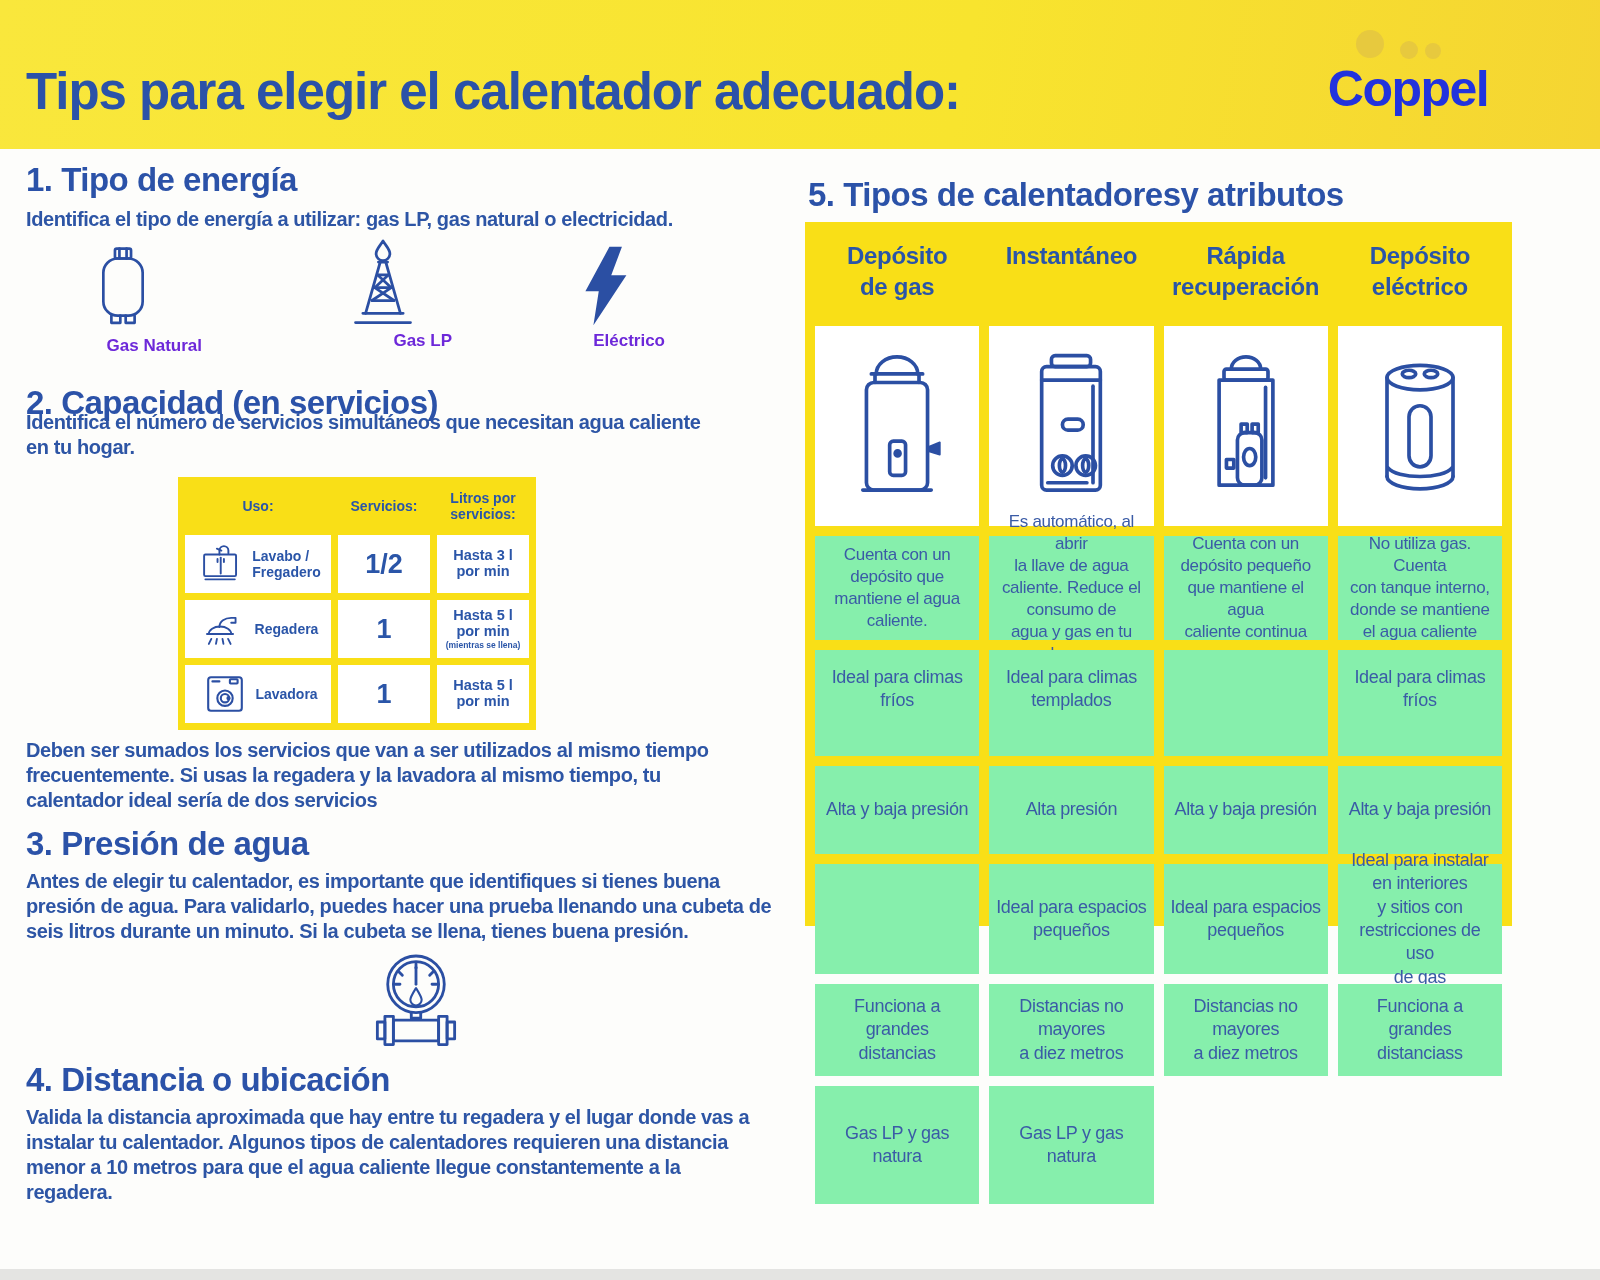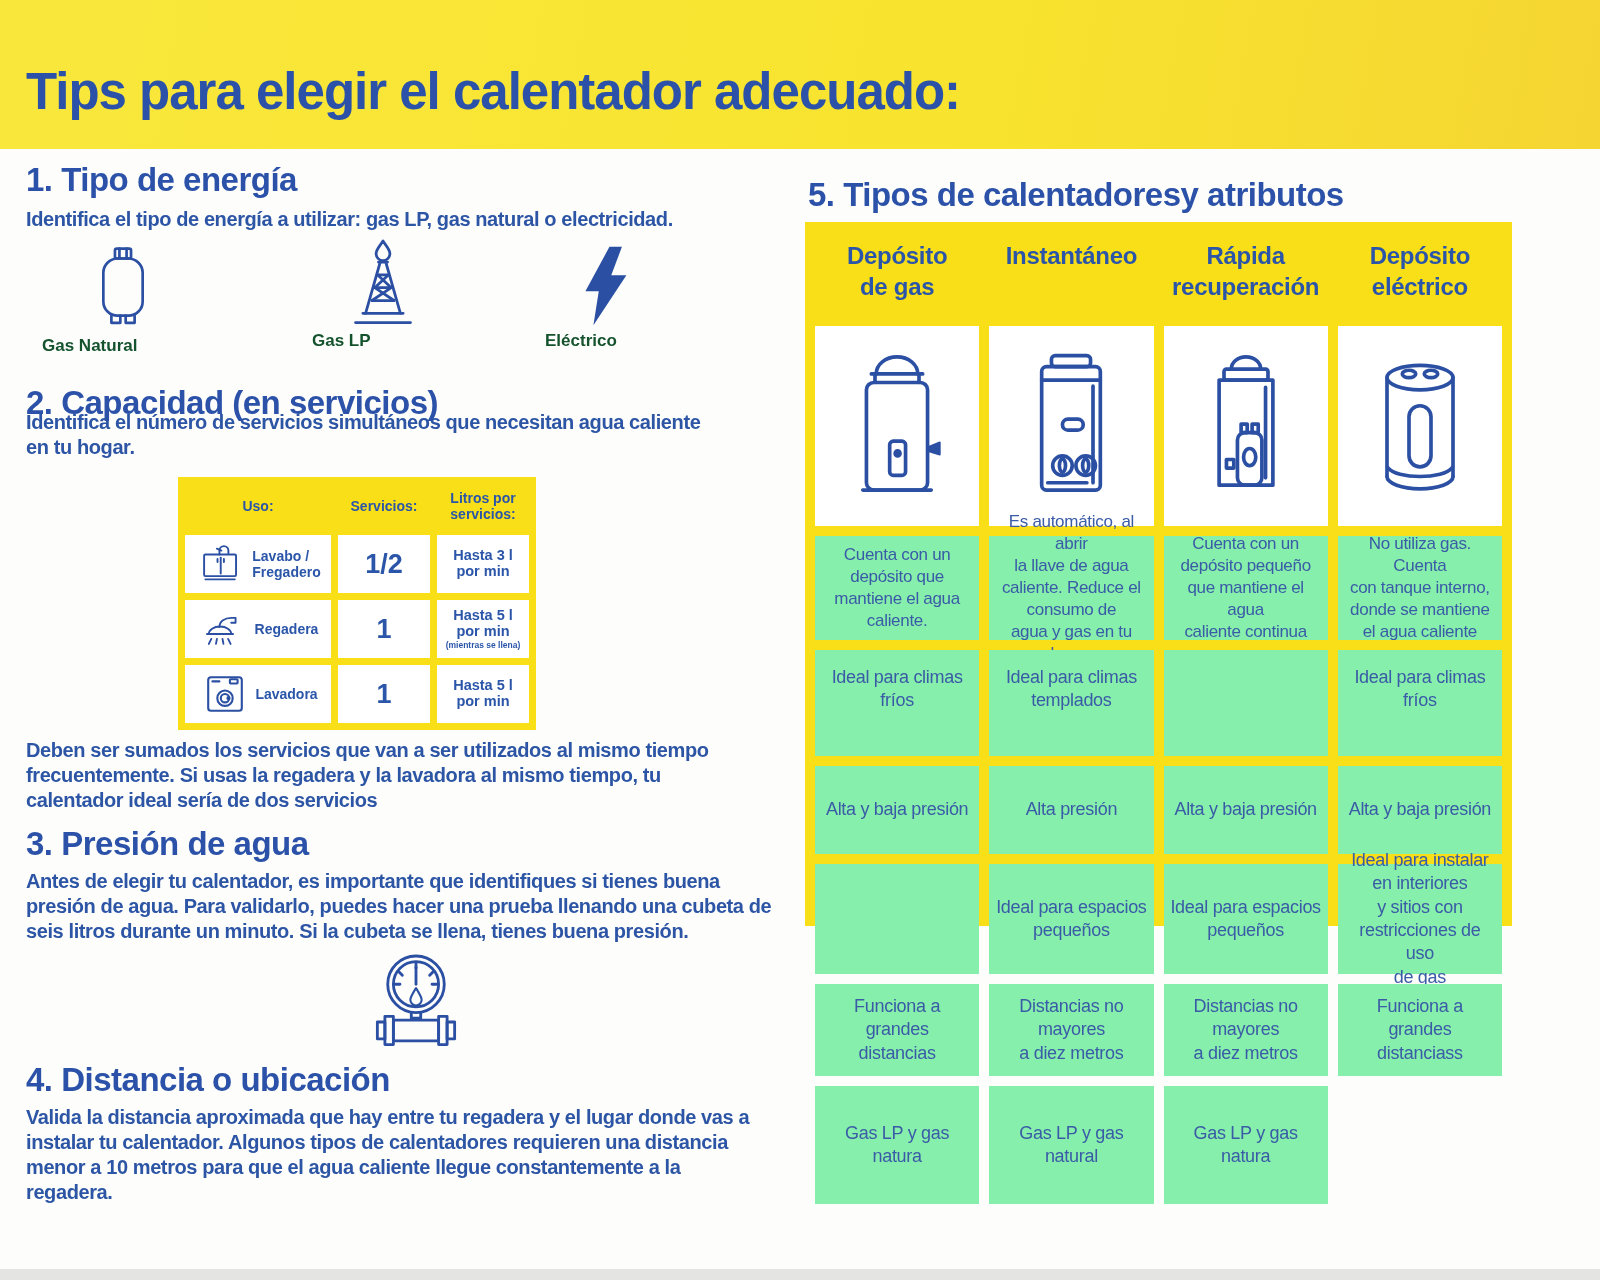--- a/index.html
+++ b/index.html
@@ -32,21 +32,21 @@
     font-size:50px; font-weight:bold; letter-spacing:-1.5px; color:#2233DD;
   }
 
   
   .sec-title { position:absolute; font-size:33px; font-weight:bold; color:#2B52A8; letter-spacing:-0.5px; }
   .para { position:absolute; font-size:20px; font-weight:bold; color:#2D55A5; line-height:1.25; letter-spacing:-0.4px; }
 
   
   .eicon { position:absolute; }
   .eicon svg { display:block; }
-  .elabel { position:absolute; font-size:17px; font-weight:bold; color:#14532d; text-align:left; }
+  .elabel { position:absolute; font-size:17px; font-weight:bold; color:#6d28d9; text-align:right; }
   .stroke { stroke:#2B4FA3; fill:none; stroke-width:3; stroke-linecap:round; stroke-linejoin:round; }
   .fillblue { fill:#2B4FA3; stroke:none; }
 
   
   .cap {
     position:absolute; left:178px; top:477px; width:358px;
     background:#F9DF17; padding:7px;
     display:grid; grid-template-columns:146px 1fr 1fr; grid-template-rows:44px 58px 58px 58px;
     gap:7px;
   }
@@ -80,20 +80,26 @@
   .cmp-c.desc { font-size:17px; }
   .cmp-c.top { align-items:flex-start; padding-top:16px; }
 
   .bottom-strip { position:absolute; left:0; bottom:0; width:1600px; height:11px; background:#E4E4E2; }
 </style>
 </head>
 <body>
 
 <div class="header-band">
   <div class="page-title">Tips para elegir el calentador adecuado:</div>
+  <div class="logo">
+    <div class="dot d1"></div>
+    <div class="dot d2"></div>
+    <div class="dot d3"></div>
+    <div class="word">Coppel</div>
+  </div>
 </div>
 
 <div class="sec-title" style="left:26px; top:161px;">1. Tipo de energía</div>
 <div class="para" style="left:26px; top:207px; white-space:nowrap;">Identifica el tipo de energía a utilizar: gas LP, gas natural o electricidad.</div>
 
 <div class="eicon" style="left:90px; top:246px;">
   <svg width="66" height="84" viewBox="0 0 64 94">
     <g class="stroke">
       <rect x="23" y="3" width="18" height="11" rx="2"></rect>
       <path d="M28 3v11 M36 3v11"></path>
@@ -335,17 +341,16 @@
   <div class="cmp-c">Distancias no
 mayores
 a diez metros</div>
   <div class="cmp-c">Distancias no
 mayores
 a diez metros</div>
   <div class="cmp-c">Funciona a grandes
 distanciass</div>
 
   <div class="cmp-c">Gas LP y gas natura</div>
-  <div class="cmp-c">Gas LP y gas natural</div>
   <div class="cmp-c">Gas LP y gas natura</div>
 </div>
 
 <div class="bottom-strip"></div>
 
 </body></html>

